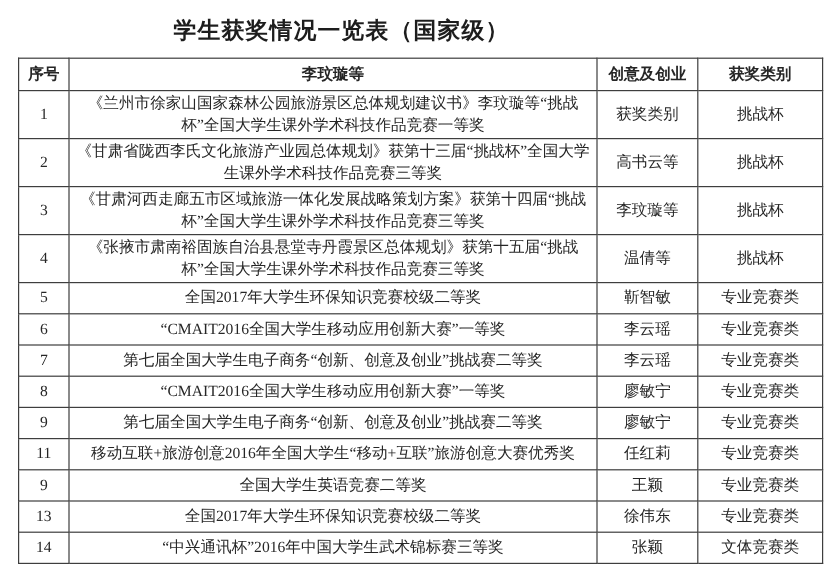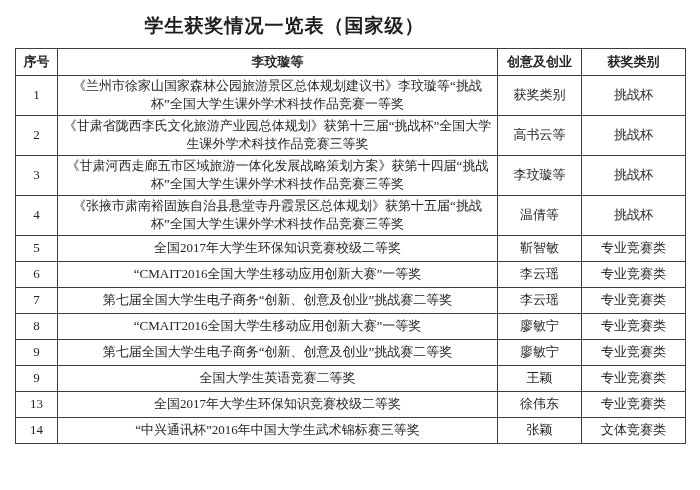--- a/index.html
+++ b/index.html
@@ -128,20 +128,26 @@
         <td>廖敏宁</td>
         <td>专业竞赛类</td>
       </tr>
       <tr class="row-single">
         <td>9</td>
         <td>第七届全国大学生电子商务“创新、创意及创业”挑战赛二等奖</td>
         <td>廖敏宁</td>
         <td>专业竞赛类</td>
       </tr>
       <tr class="row-single">
+        <td>11</td>
+        <td>移动互联+旅游创意2016年全国大学生“移动+互联”旅游创意大赛优秀奖</td>
+        <td>任红莉</td>
+        <td>专业竞赛类</td>
+      </tr>
+      <tr class="row-single">
         <td>9</td>
         <td>全国大学生英语竞赛二等奖</td>
         <td>王颖</td>
         <td>专业竞赛类</td>
       </tr>
       <tr class="row-single">
         <td>13</td>
         <td>全国2017年大学生环保知识竞赛校级二等奖</td>
         <td>徐伟东</td>
         <td>专业竞赛类</td>

